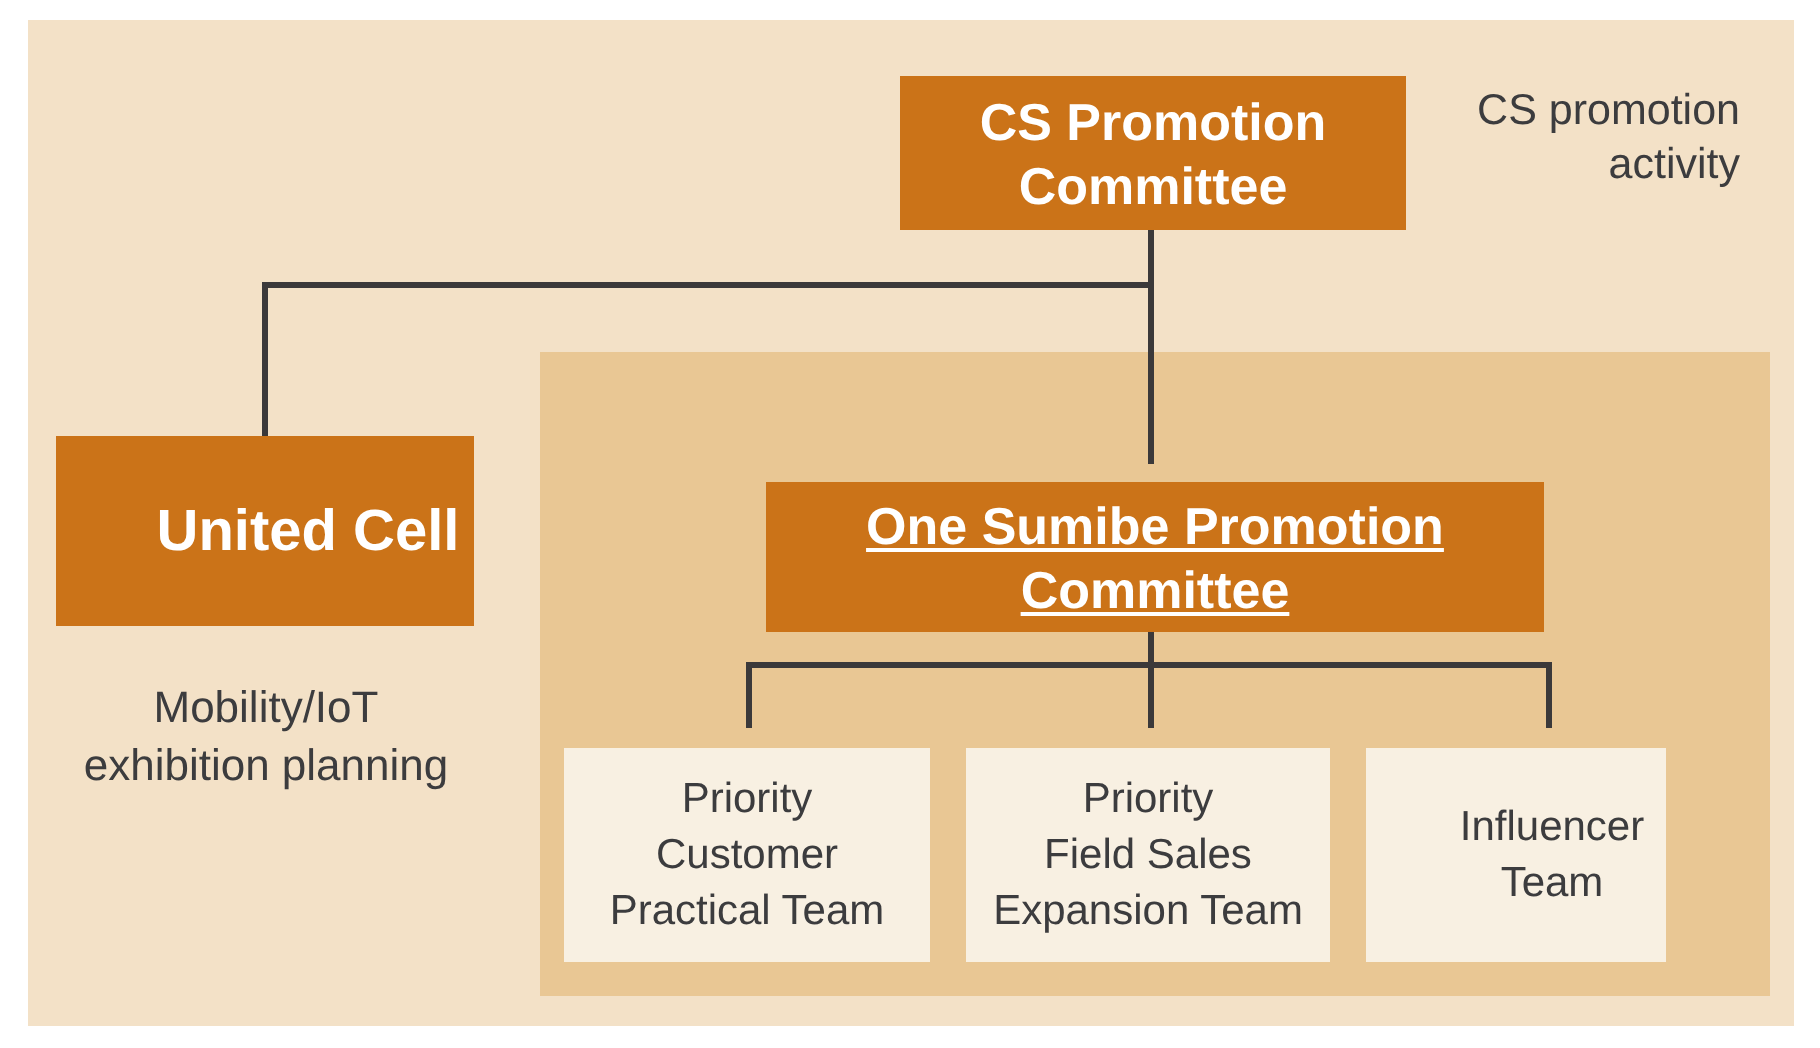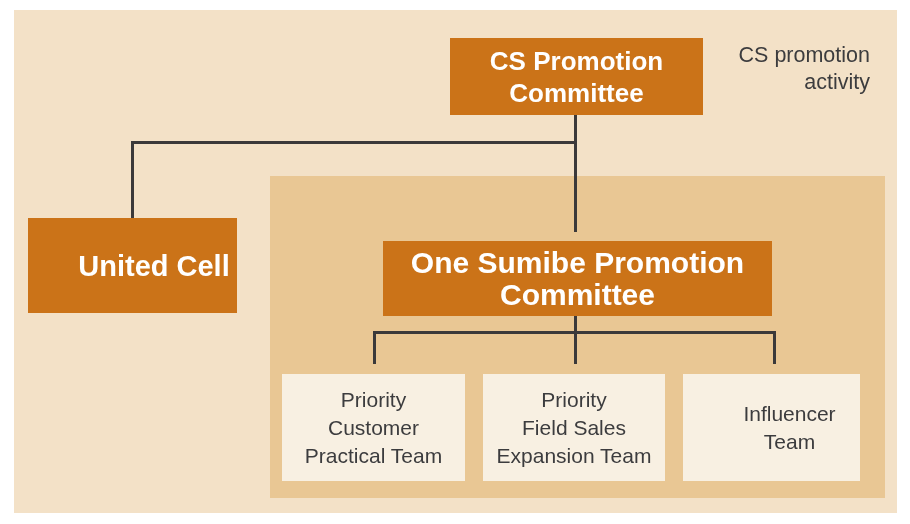--- a/index.html
+++ b/index.html
@@ -47,25 +47,25 @@
     background: var(--node-orange);
     color: var(--text-light);
     font-weight: bold;
   }
   .cream {
     background: var(--node-cream);
     color: var(--text-dark);
   }
   .n-cs   { left: 450px; top: 27px;  width: 253px; height: 77px;  font-size: 26px; line-height: 32px; }
   .n-uc   { left: 28px;  top: 218px; width: 209px; height: 95px;  font-size: 29px; line-height: 34px; padding-left: 43px; }
-  .n-os   { left: 383px; top: 230px; width: 389px; height: 75px;  font-size: 30px; line-height: 32px; }
+  .n-os   { left: 383px; top: 230px; width: 389px; height: 75px;  font-size: 26px; line-height: 32px; text-decoration: underline; }
   .n-team { top: 363px; height: 107px; font-size: 21px; line-height: 28px; }
   .n-t1 { left: 282px; width: 183px; }
   .n-t2 { left: 483px; width: 182px; }
-  .n-t3 { left: 683px; width: 177px; padding-left: 36px; }
+  .n-t3 { left: 683px; width: 150px; padding-left: 36px; }
 
   .ann { position: absolute; color: var(--text-dark); }
   .a-cs {
     right: 40px; top: 31px;
     font-size: 21.5px; line-height: 27px; text-align: right;
   }
   .a-panel {
     right: 47px; top: 191px;
     font-size: 21.5px; line-height: 26px; text-align: right;
   }
@@ -86,20 +86,22 @@
   <div class="line l-v-root"></div>
   <div class="line l-h-branch"></div>
   <div class="line l-v-united"></div>
   <div class="line l-v-committee"></div>
   <div class="line l-h-teams"></div>
   <div class="line l-v-team1"></div>
   <div class="line l-v-team3"></div>
 
   <div class="ann a-cs pre">CS promotion
 activity</div>
+  <div class="ann a-mob pre">Mobility/IoT
+exhibition planning</div>
 
   <div class="node orange n-cs pre">CS Promotion
 Committee</div>
 
   <div class="node orange n-uc">United Cell</div>
 
   <div class="node orange n-os pre">One Sumibe Promotion
 Committee</div>
 
   <div class="node cream n-team n-t1 pre">Priority

